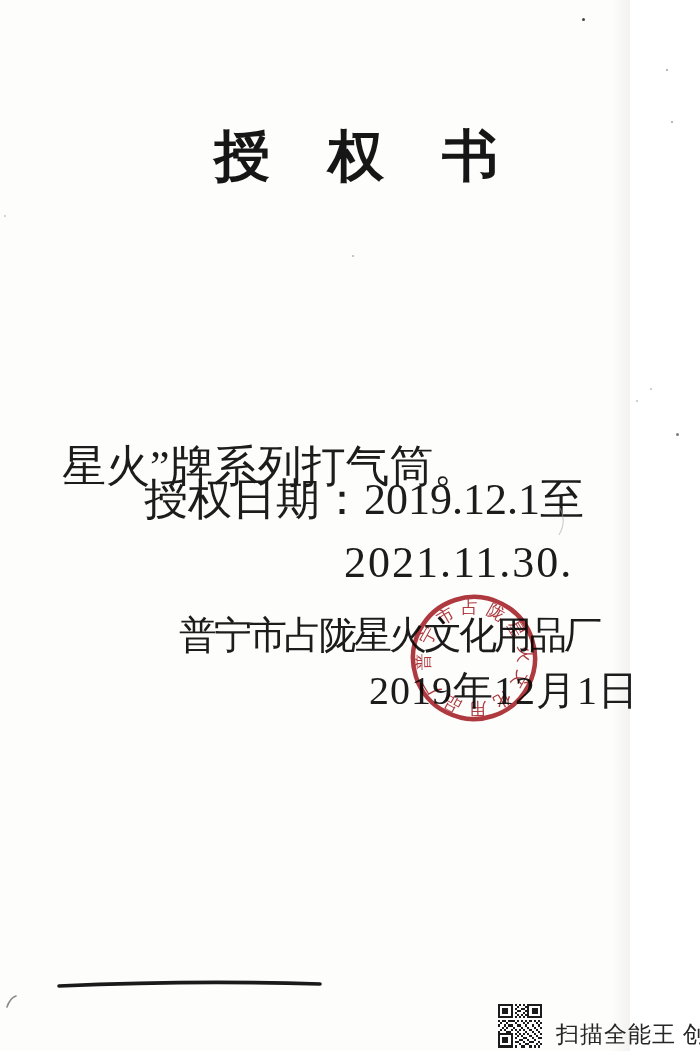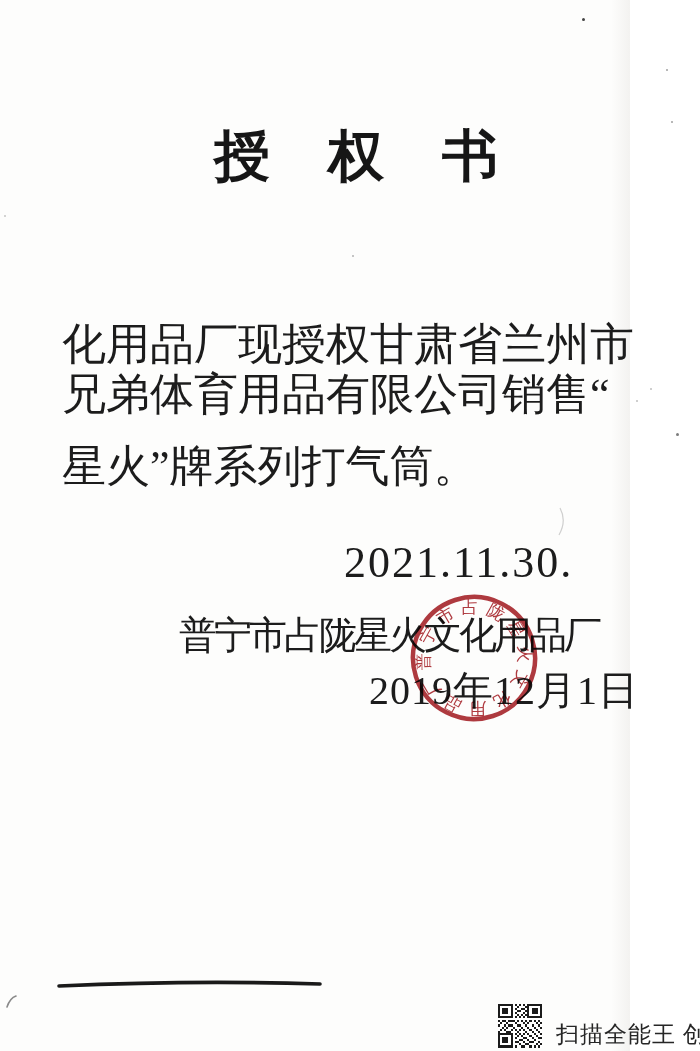--- a/index.html
+++ b/index.html
@@ -44,23 +44,22 @@
     color:#262626;white-space:pre;padding-bottom:2px;
   }
 </style>
 </head>
 <body>
 
 <div class="page">
 
   <h1 class="title">授  权  书</h1>
 
-  <div class="bline l1">化用品厂现授权甘肃省兰州市</div>
-  <div class="bline l2">兄弟体育用品有限公司销售“</div>
   <div class="bline l3">星火”牌系列打气筒。</div>
+  <div class="bline l4">授权日期：2019.12.1至</div>
   <div class="bline l5">2021.11.30.</div>
   <div class="bline l6">普宁市占陇星火文化用品厂</div>
   <div class="bline l7">2019年12月1日</div>
 
   <svg class="stamp" viewBox="402 586 144 144" xmlns="http://www.w3.org/2000/svg">
     <g transform="rotate(-18 474 658)">
       <circle cx="474" cy="658" r="61" fill="none" stroke-width="4.5" stroke="#a8242b"></circle>
       <path id="sealArc" fill="none" d="M 429 658 A 45 45 0 1 1 519 658 A 45 45 0 1 1 429 658"></path>
       <text font-size="17" letter-spacing="6.5" font-family="Liberation Serif, DejaVu Serif, serif" fill="#a8242b">
         <textPath href="#sealArc" startOffset="2">普宁市占陇星火文化用品厂</textPath>

